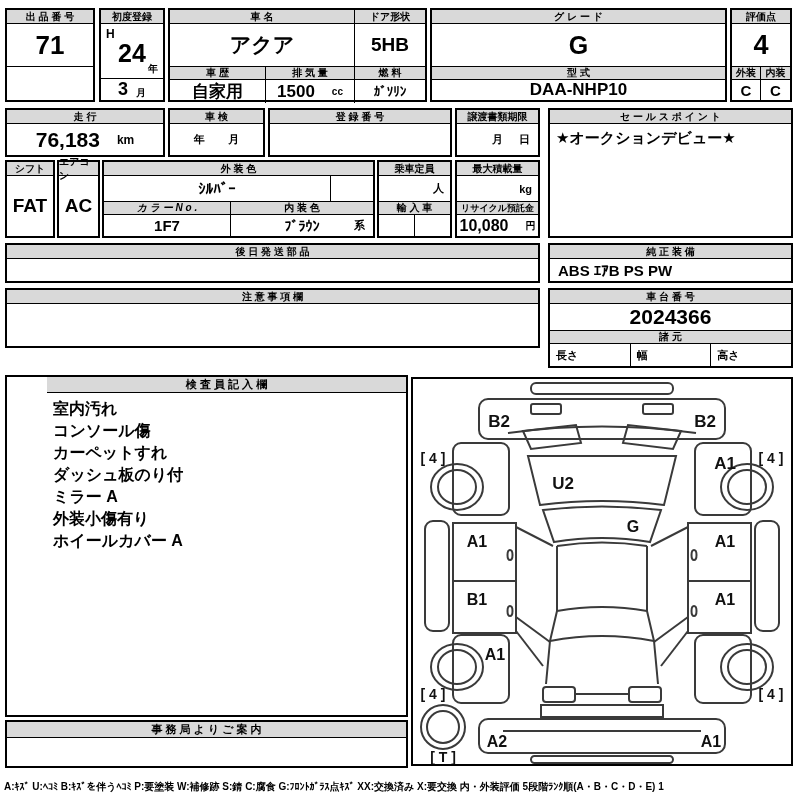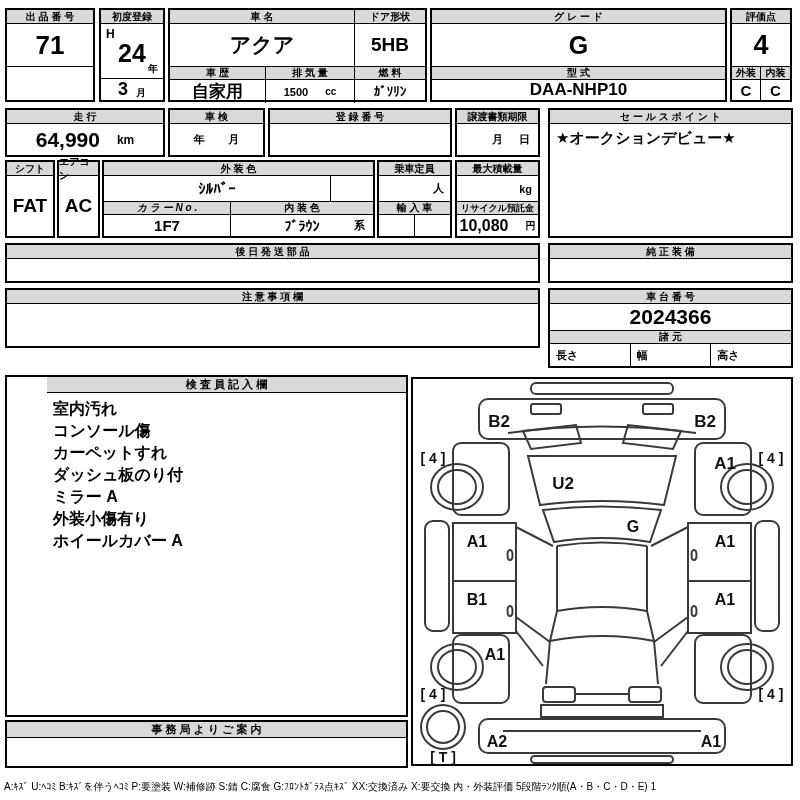--- a/index.html
+++ b/index.html
@@ -10,21 +10,21 @@
        display:flex;align-items:center;justify-content:center;flex:0 0 auto;box-sizing:border-box;}
   .row{display:flex;flex:0 0 auto;box-sizing:border-box;}
   .cell{display:flex;align-items:center;justify-content:center;box-sizing:border-box;position:relative;}
   .br{border-right:1px solid #000;}
   .bt{border-top:1px solid #000;}
   .val{font-weight:bold;}
   .unit{font-weight:bold;font-size:10px;margin-left:17px;}
   .smalllbl{font-weight:bold;font-size:11px;}
   .leftpad{justify-content:flex-start;padding-left:8px;}
   .notes-line{font-size:16px;font-weight:bold;line-height:22px;white-space:pre;}
-  #legend{position:absolute;left:4px;top:780px;width:794px;font-size:10px;font-weight:normal;
+  #legend{position:absolute;left:4px;top:780px;width:794px;font-size:10px;font-weight:bold;
           white-space:nowrap;letter-spacing:0;}
   svg text{font-family:"Liberation Sans","DejaVu Sans",sans-serif;font-weight:bold;fill:#111;}
   svg path,svg rect,svg ellipse,svg circle,svg line{fill:none;stroke:#3a3a3a;stroke-width:2;}
 </style>
 </head>
 <body>
 
 <div id="sheet">
 
   <div class="box" style="left:5px;top:8px;width:90px;height:94px;">
@@ -56,21 +56,21 @@
       <div class="cell val" style="flex:1;font-size:19px;">5HB</div>
     </div>
     <div class="row" style="height:14px;">
       <div class="hdr br bt" style="width:96px;">車 歴</div>
       <div class="hdr br bt" style="width:89px;">排 気 量</div>
       <div class="hdr bt" style="flex:1;">燃 料</div>
     </div>
     <div class="row" style="flex:1;">
       <div class="cell val br" style="width:96px;font-size:17px;">自家用</div>
       <div class="cell br" style="width:89px;">
-        <span class="val" style="font-size:11px;">1500</span>
+        <span class="val" style="font-size:17px;">1500</span>
         <span class="unit">cc</span>
       </div>
       <div class="cell val" style="flex:1;font-size:13px;">ｶﾞｿﾘﾝ</div>
     </div>
   </div>
 
   <div class="box" style="left:430px;top:8px;width:297px;height:94px;">
     <div class="hdr" style="height:14px;">グ レ ー ド</div>
     <div class="cell val" style="height:42px;font-size:25px;">G</div>
     <div class="hdr bt" style="height:14px;">型 式</div>
@@ -86,21 +86,21 @@
     </div>
     <div class="row" style="flex:1;">
       <div class="cell val br" style="width:29px;font-size:15px;">C</div>
       <div class="cell val" style="flex:1;font-size:15px;">C</div>
     </div>
   </div>
 
   <div class="box" style="left:5px;top:108px;width:160px;height:49px;">
     <div class="hdr" style="height:14px;">走 行</div>
     <div class="cell" style="flex:1;">
-      <span class="val" style="font-size:21px;">64,990</span>
+      <span class="val" style="font-size:21px;">76,183</span>
       <span class="unit" style="font-size:12px;">km</span>
     </div>
   </div>
 
   <div class="box" style="left:168px;top:108px;width:97px;height:49px;">
     <div class="hdr" style="height:14px;">車 検</div>
     <div class="cell" style="flex:1;justify-content:space-around;padding:0 12px;">
       <span class="smalllbl">年</span>
       <span class="smalllbl">月</span>
     </div>
@@ -177,20 +177,21 @@
     </div>
   </div>
 
   <div class="box" style="left:5px;top:243px;width:535px;height:40px;">
     <div class="hdr" style="height:14px;">後 日 発 送 部 品</div>
     <div class="cell" style="flex:1;"></div>
   </div>
 
   <div class="box" style="left:548px;top:243px;width:245px;height:40px;">
     <div class="hdr" style="height:14px;">純 正 装 備</div>
+    <div class="cell leftpad val" style="flex:1;font-size:15px;">ABS ｴｱB PS PW</div>
   </div>
 
   <div class="box" style="left:5px;top:288px;width:535px;height:60px;">
     <div class="hdr" style="height:14px;">注 意 事 項 欄</div>
     <div class="cell" style="flex:1;"></div>
   </div>
 
   <div class="box" style="left:548px;top:288px;width:245px;height:80px;">
     <div class="hdr" style="height:14px;">車 台 番 号</div>
     <div class="cell val" style="height:26px;font-size:21px;">2024366</div>

